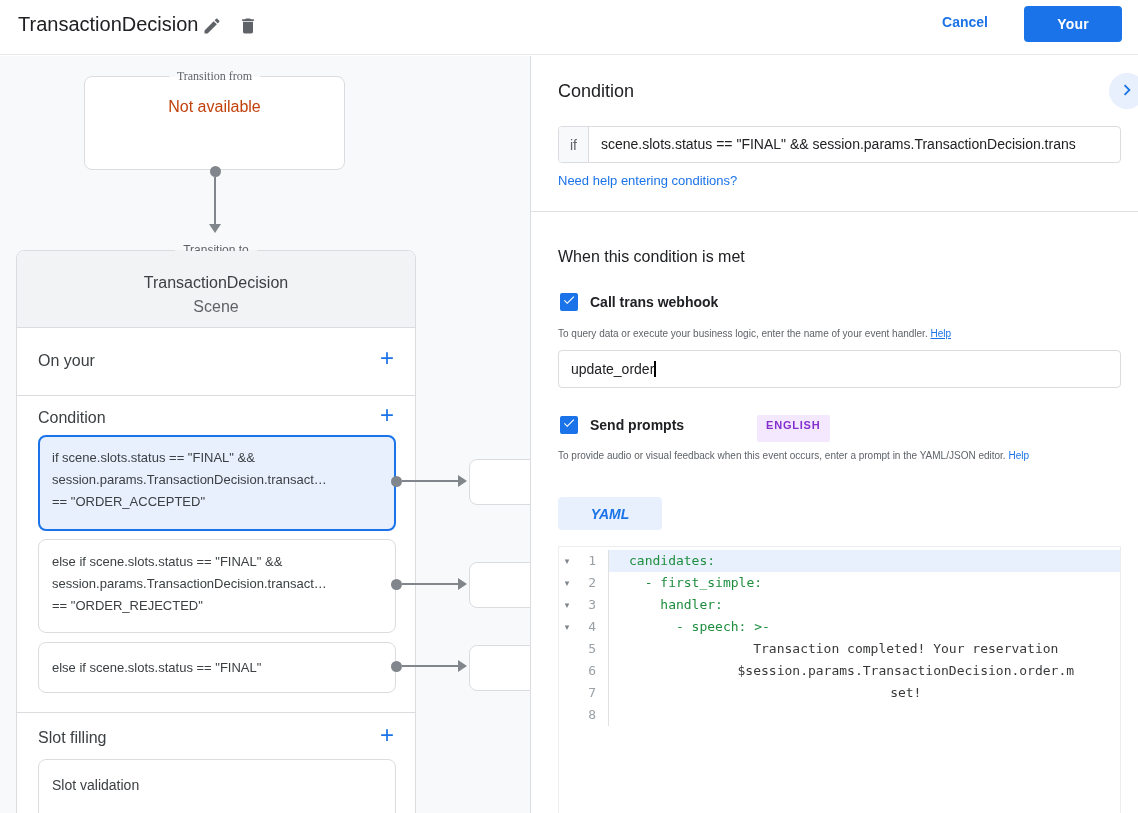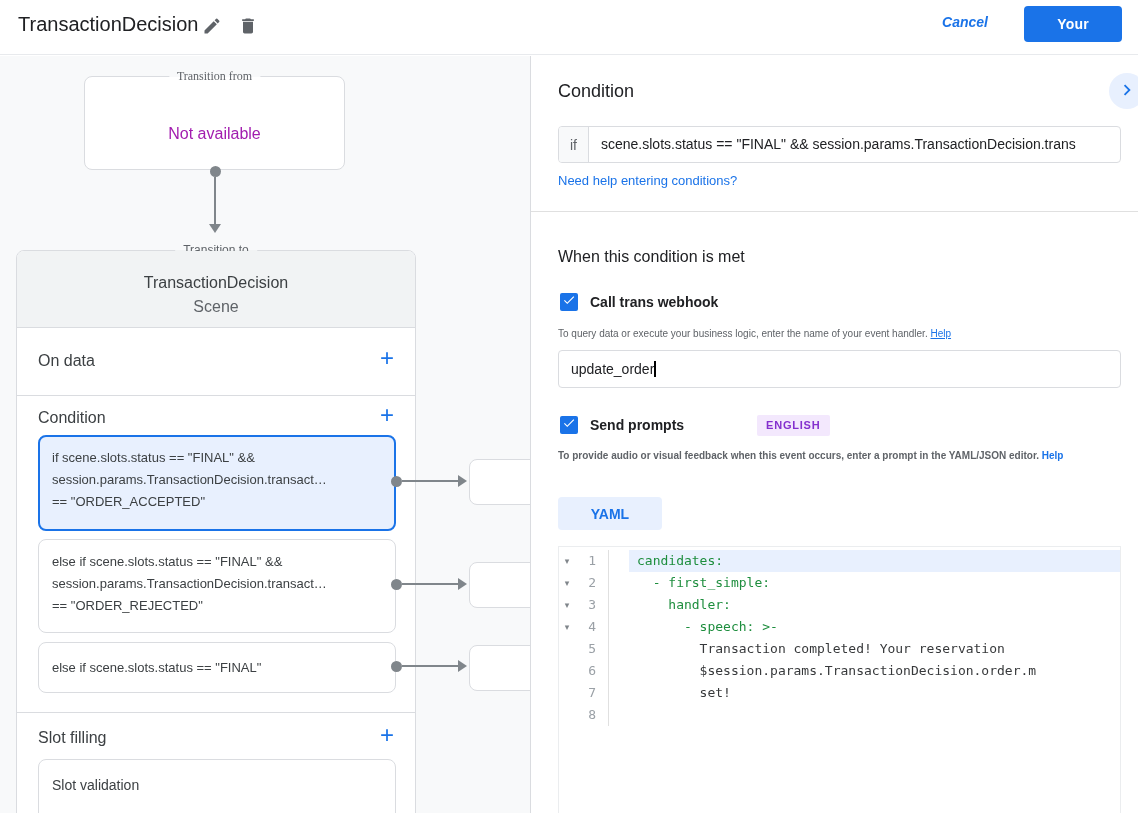--- a/index.html
+++ b/index.html
@@ -7,34 +7,34 @@
               font-family:"Liberation Sans", sans-serif; color:#202124; }
 
   
   .header { position:absolute; top:0; left:0; width:1138px; height:55px;
             background:#fff; border-bottom:1px solid #e8eaed; z-index:20; }
   .page-title { position:absolute; left:18px; top:13px; font-size:20px; color:#202124; }
   .icon-btn { position:absolute; top:11px; width:32px; height:32px; border:none; background:transparent;
               cursor:pointer; display:flex; align-items:center; justify-content:center; }
   .icon-btn svg { width:20px; height:20px; fill:#5f6368; }
   .cancel-btn { position:absolute; top:14px; right:150px; background:transparent; border:none;
-                color:#1a73e8; font-size:14px; font-weight:700; font-family:inherit; cursor:pointer;font-style:italic; }
+                color:#1a73e8; font-size:14px; font-weight:700; font-family:inherit; cursor:pointer; }
   .save-btn { position:absolute; top:6px; right:16px; width:98px; height:36px; background:#1a73e8;
               color:#fff; font-size:14px; font-weight:700; font-family:inherit; border:none;
               border-radius:4px; cursor:pointer; letter-spacing:.2px; }
 
   
   .diagram { position:absolute; top:56px; left:0; width:531px; height:757px;
              background:#f8f9fa; border-right:1px solid #dadce0; overflow:hidden; }
   .legend { position:absolute; top:-8px; left:50%; transform:translateX(-50%);
             font-size:12px; color:#5f6368; padding:0 8px; white-space:nowrap; }
   .from-box { position:absolute; left:84px; top:20px; width:261px; height:94px;
               background:#fff; border:1px solid #dadce0; border-radius:8px; }
   .from-box .legend { background:linear-gradient(#f8f9fa 50%, #ffffff 50%);font-family:Liberation Serif, serif; }
-  .from-text { margin-top:48px; text-align:center; font-size:16px; color:#a21caf; }
+  .from-text { margin-top:21px; text-align:center; font-size:16px; color:#c2410c; }
 
   .dot { position:absolute; width:11px; height:11px; border-radius:50%; background:#80868b; }
   .vline { position:absolute; width:2px; background:#80868b; }
   .hline { position:absolute; height:2px; background:#80868b; }
   .arrow-down { position:absolute; width:0; height:0; border-left:6px solid transparent;
                 border-right:6px solid transparent; border-top:9px solid #80868b; }
   .arrow-right { position:absolute; width:0; height:0; border-top:6px solid transparent;
                  border-bottom:6px solid transparent; border-left:9px solid #80868b; }
 
   .scene-card { position:absolute; left:16px; top:194px; width:400px; height:600px;
@@ -82,42 +82,42 @@
   .checkbox { position:absolute; width:18px; height:18px; background:#1a73e8; border-radius:2px;
               cursor:pointer; display:flex; align-items:center; justify-content:center; }
   .checkbox svg { width:14px; height:14px; fill:#fff; }
   .cb-label { position:absolute; left:59px; font-size:14px; font-weight:700; color:#202124; }
   .desc { position:absolute; left:27px; font-size:10px; color:#5f6368; line-height:21px; }
   .desc .link { text-decoration:underline; }
   .text-input { position:absolute; left:27px; top:294px; width:563px; height:38px;
                 border:1px solid #dadce0; border-radius:4px; background:#fff; font-size:14px;
                 color:#202124; line-height:36px; padding:0 12px; cursor:text; }
   .caret { display:inline-block; width:1.5px; height:16px; background:#000; vertical-align:-3px; }
-  .badge { position:absolute; left:167px; top:-2px; height:21px; line-height:21px; padding:0 9px;
+  .badge { position:absolute; left:167px; top:-2px; height:27px; line-height:21px; padding:0 9px;
            background:#f3e8fd; color:#8430ce; font-size:11px; font-weight:700;
            letter-spacing:.8px; border-radius:2px; }
   .desc2 .link { text-decoration:none; }
   .tab { position:absolute; top:441px; height:33px; border:none; background:transparent;
          font-family:inherit; font-size:14px; font-weight:700; color:#5f6368; cursor:pointer; }
-  .tab.active { background:#e8f0fe; color:#1a73e8; border-radius:4px; }
+  .tab.active { background:#e8f0fe; color:#1a73e8; border-radius:4px;font-style:italic; }
   .tab-yaml { left:27px; width:104px; }
   .tab-json { left:131px; width:148px; }
 
   
   .editor { position:absolute; left:27px; top:490px; width:563px; height:267px;
             border:1px solid #ebedef; border-bottom:none; background:#fff; padding-top:3px;
             cursor:text; }
   .ed-row { display:flex; height:22px; font-family:"DejaVu Sans Mono", monospace; font-size:13px; }
   .fold { width:16px; text-align:center; font-size:9px; line-height:22px; color:#80868b;
           font-family:"Liberation Sans", sans-serif; cursor:pointer; }
   .lnum { width:34px; text-align:right; padding-right:12px; line-height:22px; color:#9aa0a6;
           border-right:1px solid #e0e0e0; }
-  .codeline { flex:1; padding-left:8px; line-height:22px; white-space:pre; overflow:hidden;margin-left:20px; }
+  .codeline { flex:1; padding-left:20px; line-height:22px; white-space:pre; overflow:hidden; }
   .codeline.key { color:#1e8e3e; }
-  .codeline.plain { color:#37393b; }
+  .codeline.plain { color:#37393b;text-align:center; }
   .ed-row.hl .codeline { background:#e8f0fe; }
 </style>
 </head>
 <body>
 
 <div class="header">
   <div class="page-title">TransactionDecision</div>
   <button class="icon-btn" style="left:196px;">
     <span>
       <svg viewBox="0 0 24 24" width="20" height="20" style="fill:#5f6368">
@@ -147,21 +147,21 @@
   <div class="vline" style="left:214px; top:121px; height:47px;"></div>
   <div class="arrow-down" style="left:209px; top:168px;"></div>
 
   <div class="scene-card">
     <div class="legend">Transition to</div>
     <div class="scene-head">
       <div class="scene-title">TransactionDecision</div>
       <div class="scene-sub">Scene</div>
     </div>
 
-    <div class="sec-label" style="top:101px;">On data</div>
+    <div class="sec-label" style="top:101px;">On your</div>
     <button class="plus-btn" style="top:93px;">+</button>
     <div class="card-divider" style="top:144px;"></div>
 
     <div class="sec-label" style="top:158px;">Condition</div>
     <button class="plus-btn" style="top:150px;">+</button>
 
     <div class="cond-card selected" style="top:184px; height:96px;">
       <div class="cline">if scene.slots.status == "FINAL" &amp;&amp;</div>
       <div class="cline">session.params.TransactionDecision.transact…</div>
       <div class="cline">== "ORDER_ACCEPTED"</div>
@@ -240,21 +240,21 @@
     <span>
       <svg viewBox="0 0 24 24" width="14" height="14" style="fill:#fff">
           <path d="M9 16.2L4.8 12l-1.4 1.4L9 19 21 7l-1.4-1.4z"></path>
         </svg>
     </span>
   </div>
   <div class="cb-label" style="top:361px;">
     <span>Send prompts</span>
     <span class="badge">ENGLISH</span>
   </div>
-  <div class="desc desc2" style="top:389px; width:572px;font-weight:bold;">
+  <div class="desc desc2" style="top:389px; width:572px;">
     <span>To provide audio or visual feedback when this event occurs, enter a prompt in the YAML/JSON editor.</span>
     <a class="link">Help</a>
   </div>
 
   <button class="tab tab-yaml active">YAML</button>
 
   <div class="editor">
     <div class="ed-row hl">
       <span class="fold">▾</span>
       <span class="lnum">1</span>

